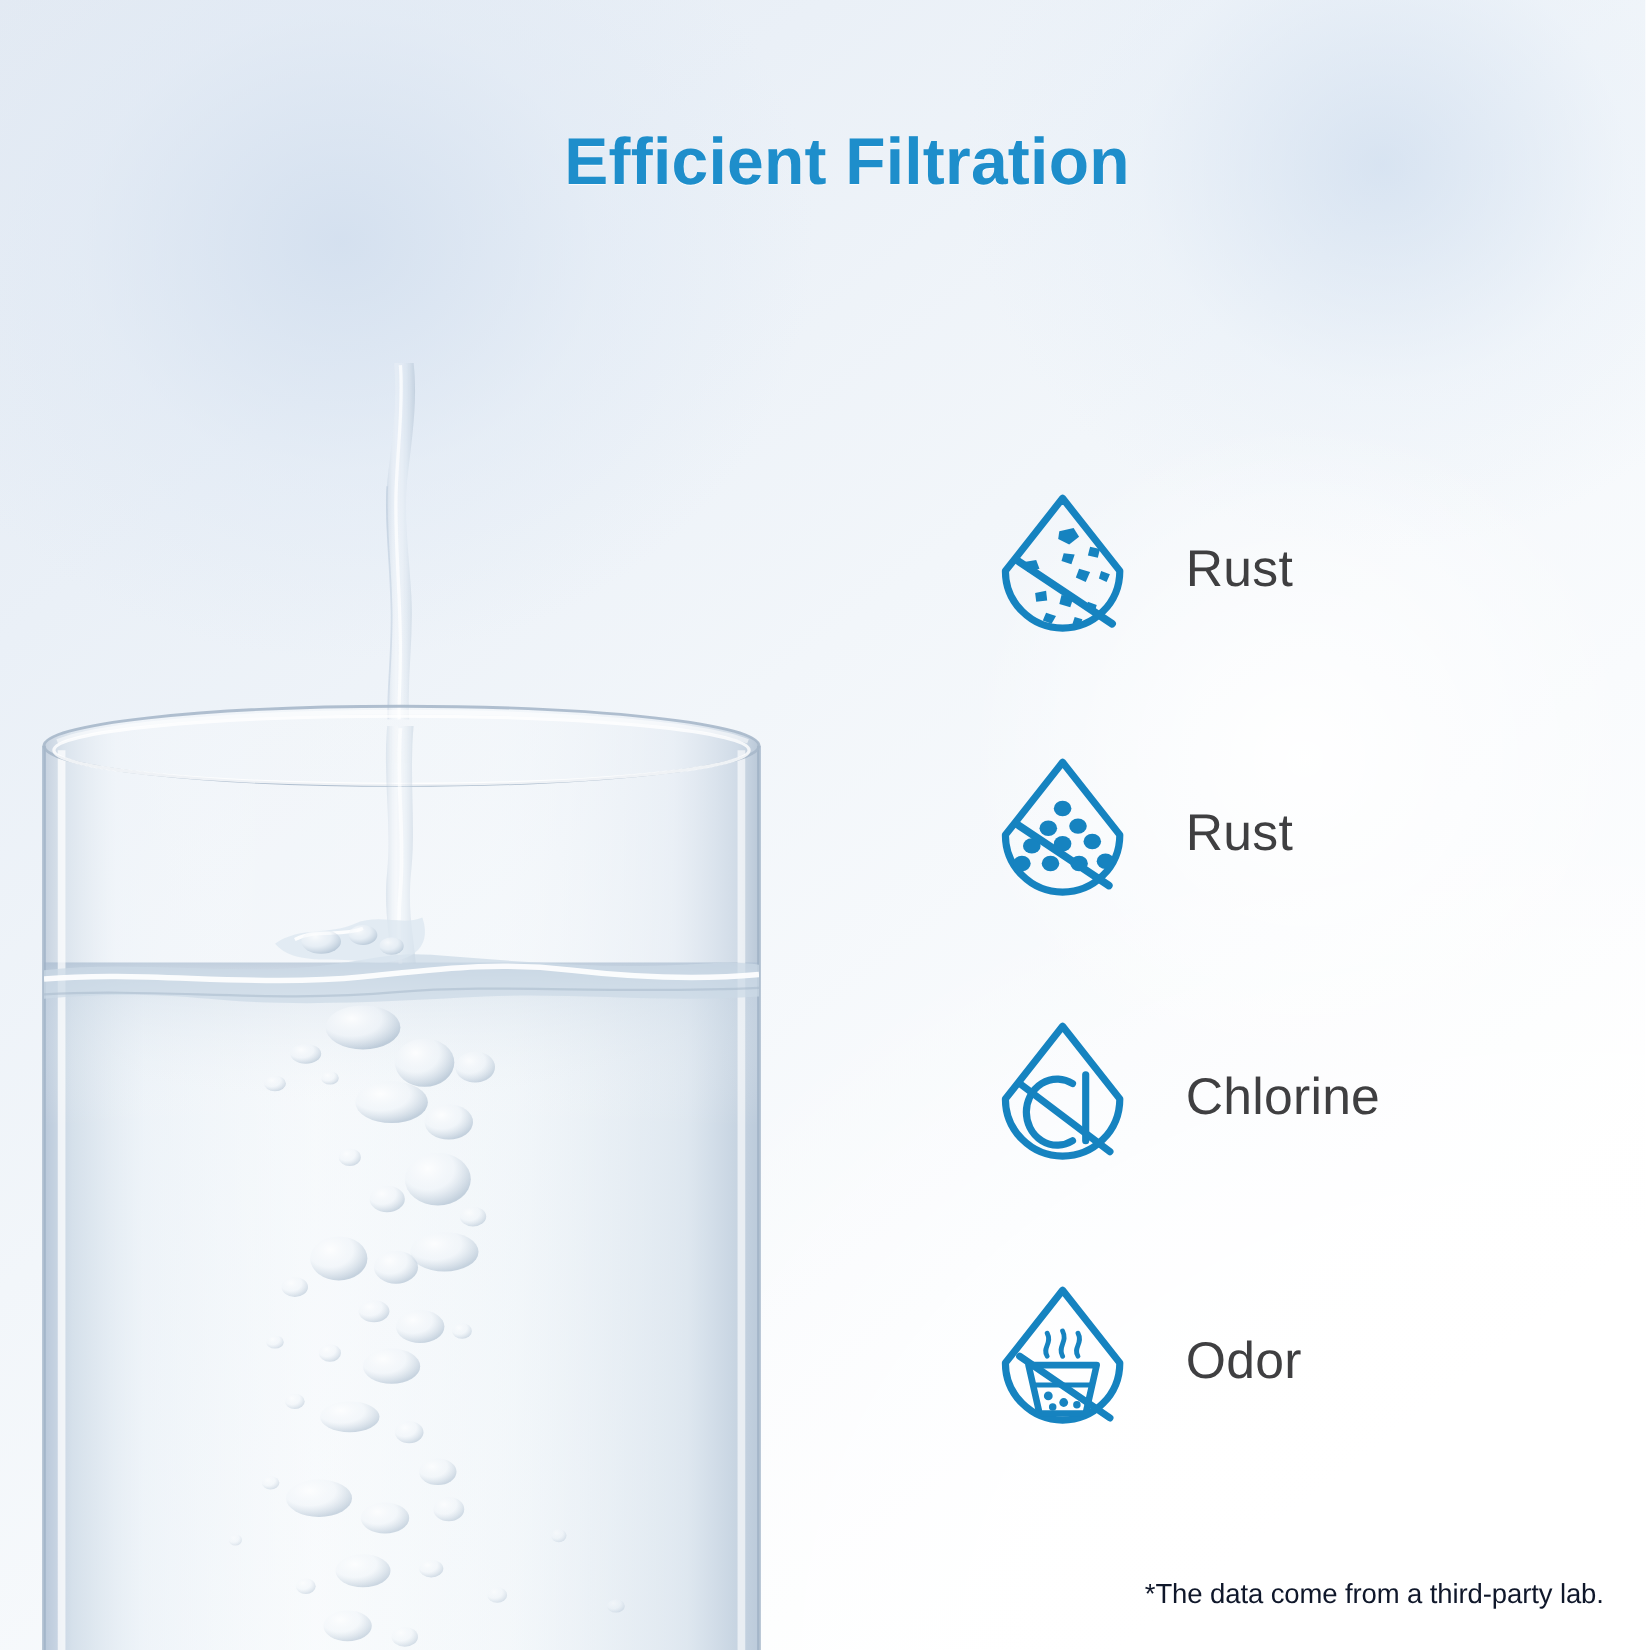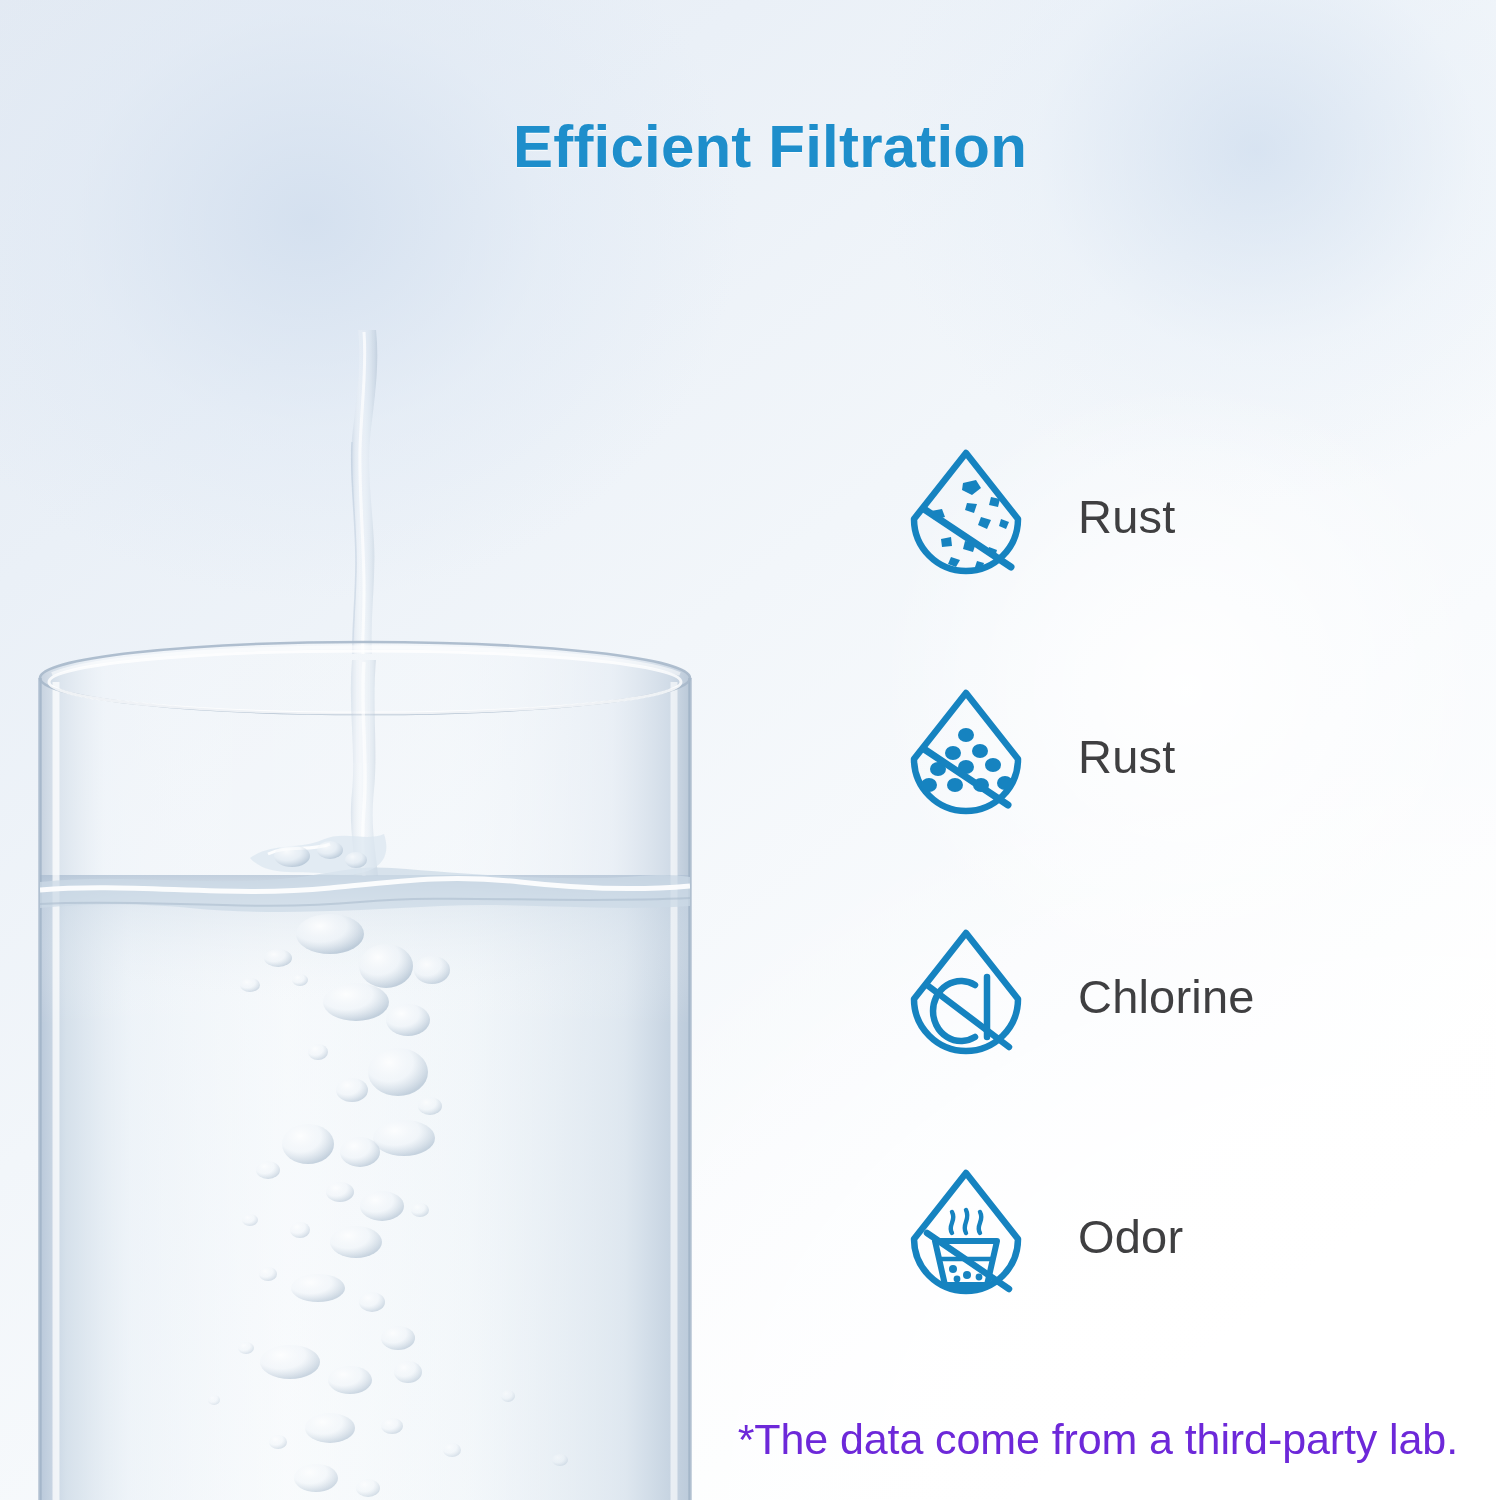--- a/index.html
+++ b/index.html
@@ -109,23 +109,23 @@
     letter-spacing: 0.2px;
     white-space: nowrap;
     text-shadow: 0 1px 1px rgba(255,255,255,0.7);
   }
 
   
   .footnote {
     position: absolute;
     right: 38px;
     bottom: 36px;
-    font-size: 43px;
+    font-size: 25px;
     font-weight: 400;
-    color: #6d28d9;
+    color: #0f172a;
     letter-spacing: -0.1px;
     z-index: 8;
     text-shadow: 0 1px 1px rgba(255,255,255,0.8);
   }
 </style>
 </head>
 <body>
 
 <div class="page">
 

